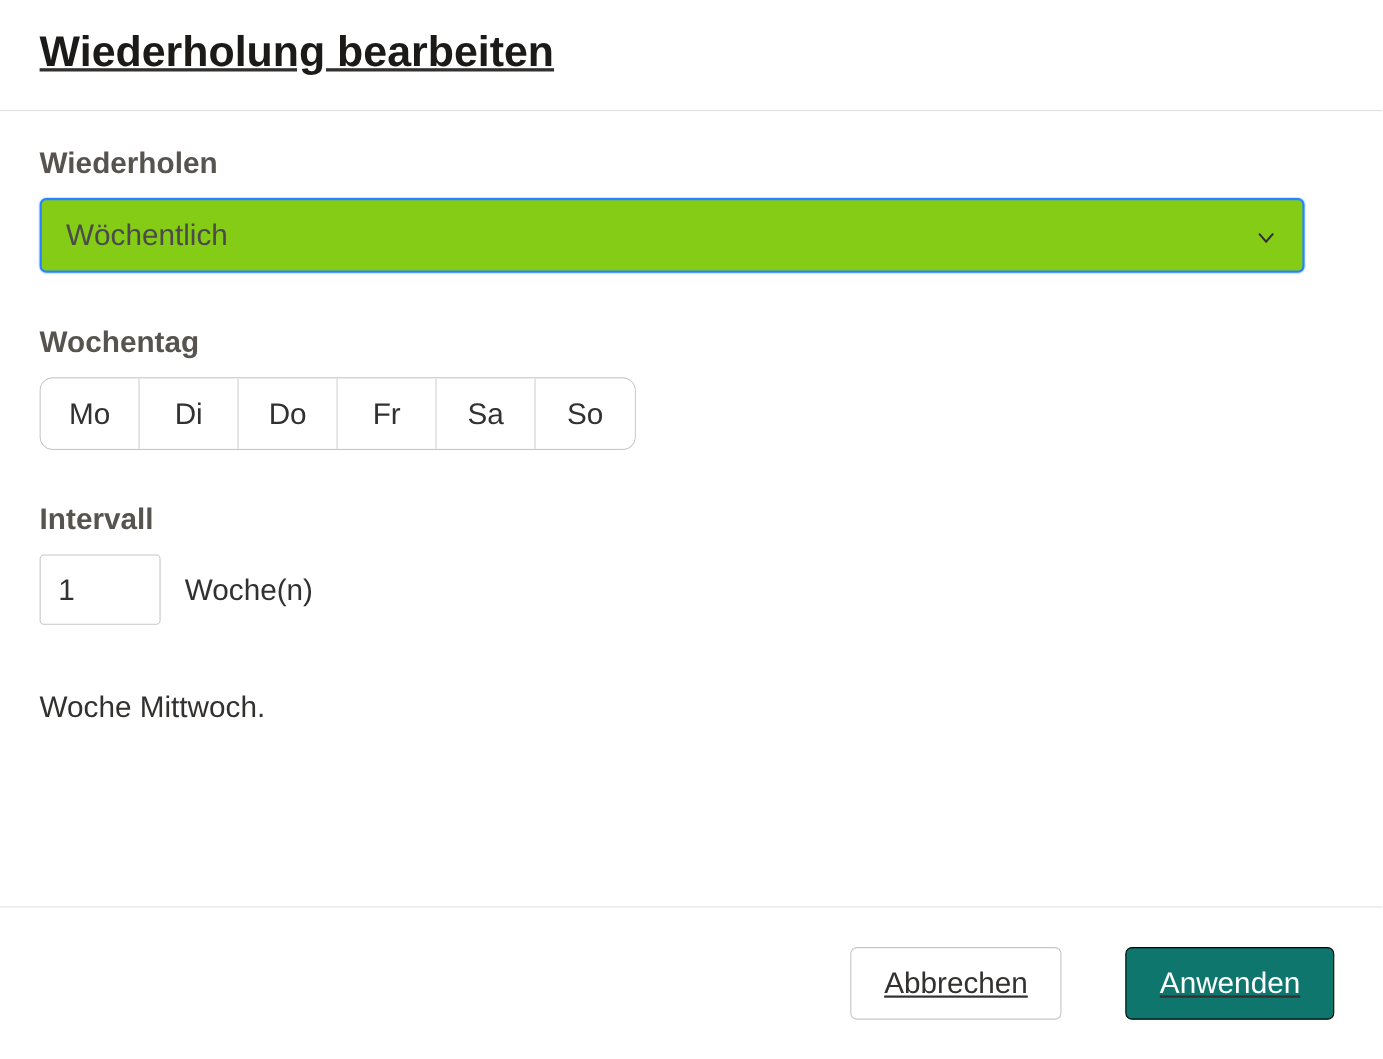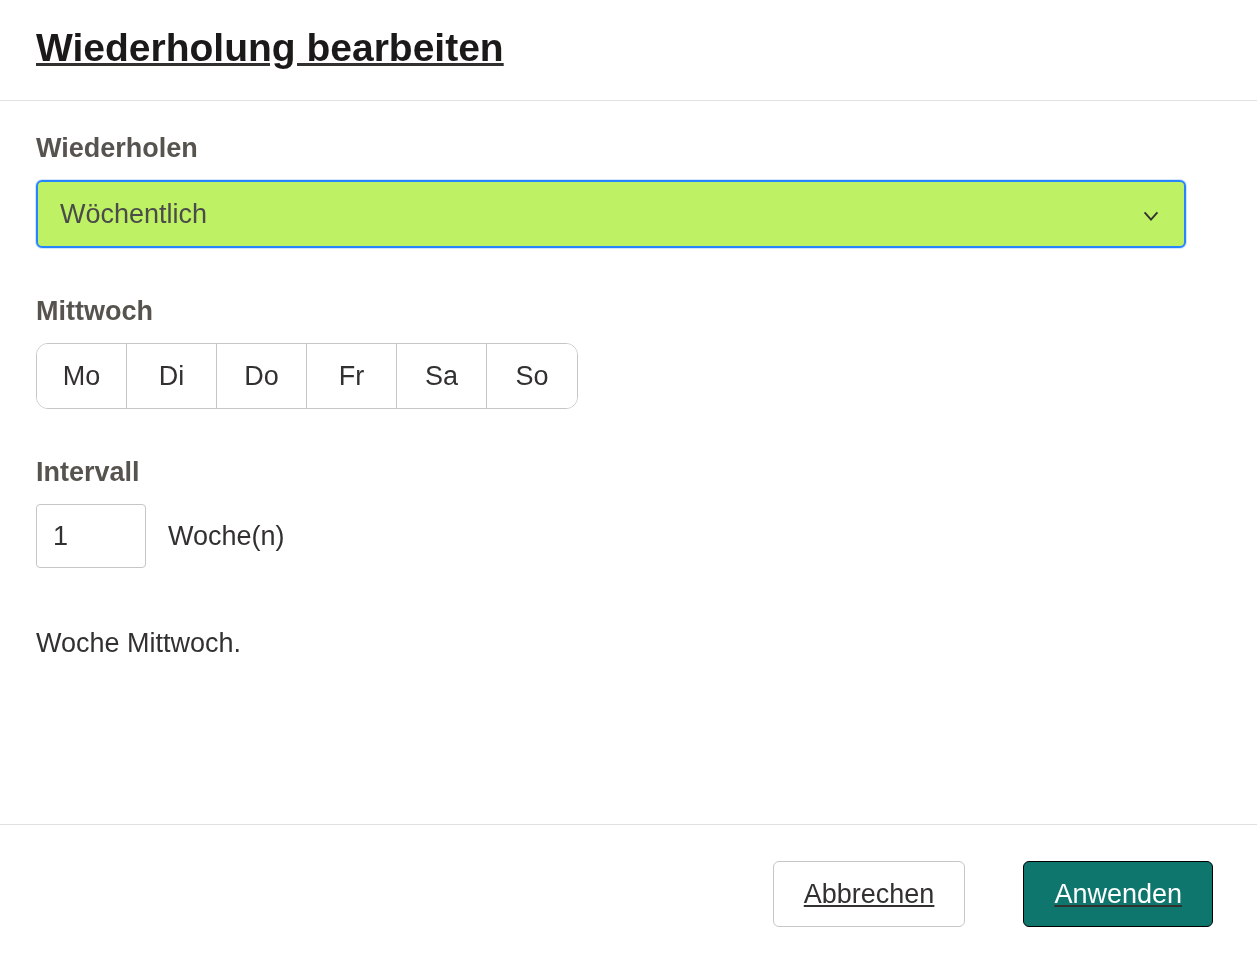--- a/index.html
+++ b/index.html
@@ -62,21 +62,21 @@
     margin: 0 0 16px 0;
   }
   .field-block { margin-bottom: 48px; }
 
   .select {
     width: 100%;
     max-width: 1150px;
     height: 68px;
     border: 2px solid #2684ff;
     border-radius: 6px;
-    background: #bef264;
+    background: #84cc16;
     display: flex;
     align-items: center;
     padding: 0 22px;
     font-size: 27px;
     color: #4b4b4b;
     cursor: pointer;
     position: relative;
     box-shadow: 0 0 0 1px rgba(38,132,255,0.2);
   }
   .select .chevron {
@@ -186,21 +186,21 @@
           <span>Wöchentlich</span>
           <span class="chevron">
             <svg viewBox="0 0 24 24" width="22" height="22" fill="none" stroke="currentColor" stroke-width="2">
               <polyline points="5 8 12 16 19 8"></polyline>
             </svg>
           </span>
         </div>
       </div>
 
       <div class="field-block">
-        <div class="field-label">Mittwoch</div>
+        <div class="field-label">Wochentag</div>
         <div class="weekday-group">
           <button class="weekday-btn">Mo</button>
           <button class="weekday-btn">Di</button>
           <button class="weekday-btn">Do</button>
           <button class="weekday-btn">Fr</button>
           <button class="weekday-btn">Sa</button>
           <button class="weekday-btn">So</button>
         </div>
       </div>
 

